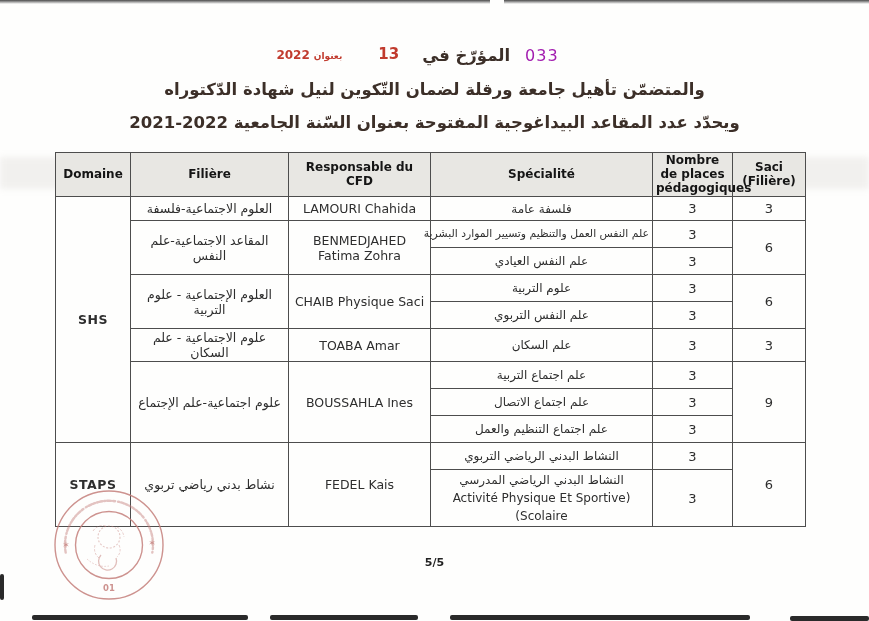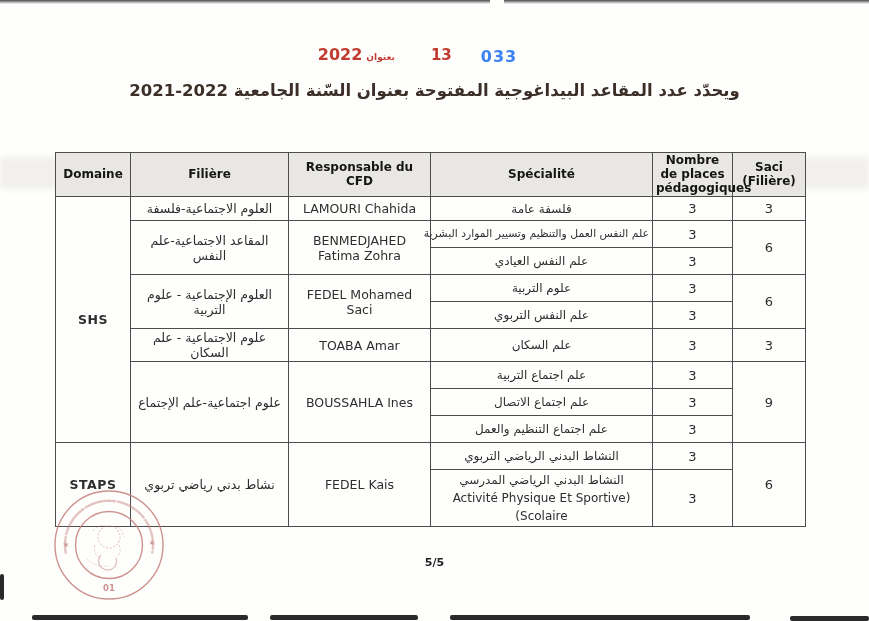--- a/index.html
+++ b/index.html
@@ -11,25 +11,25 @@
   }
   
   .edge-bar{position:absolute;background:#2a2a2a;filter:blur(0.7px);border-radius:2px;}
   .top-bar{position:absolute;top:0;height:4px;background:linear-gradient(to bottom,#4b4b4b,rgba(75,75,75,0));}
   .scan-smudge{position:absolute;left:0;top:157px;width:869px;height:32px;
     background:rgba(172,170,160,0.16);filter:blur(3px);}
   
   .doc-header{position:absolute;top:38px;left:0;width:869px;text-align:center;direction:rtl;}
   .hline{font-weight:bold;color:#3c2f28;font-size:16.5px;line-height:33px;}
   .hline1{display:flex;direction:rtl;justify-content:center;align-items:center;gap:9px;transform:translateX(-14px);}
-  .decree-number{color:#3b82f6;font-size:16px;font-weight:bold;letter-spacing:1px;padding:0 6px;}
+  .decree-number{color:#a21caf;font-size:16px;font-weight:normal;letter-spacing:1px;padding:0 6px;}
   .date-stamp{display:inline-flex;direction:rtl;align-items:baseline;gap:4px;color:#c13b2e;margin-right:14px;}
   .date-day{font-size:15px;font-weight:bold;margin-left:32px;}
   .date-month{font-size:9px;}
-  .date-year{font-size:16px;}
+  .date-year{font-size:12px;}
   
   table.main{position:absolute;left:55px;top:152px;width:750px;border-collapse:collapse;table-layout:fixed;}
   table.main th,table.main td{border:1px solid #4d4d4d;padding:1px 3px;text-align:center;vertical-align:middle;}
   table.main th{background:#e8e7e3;font-weight:bold;font-size:12px;color:#151515;line-height:1.15;}
   th.th-places{font-size:11.5px;}
   tr.h44{height:44px}tr.h24{height:24px}tr.h27{height:27px}tr.h50{height:50px}
   td.filiere{direction:rtl;font-size:12.5px;font-weight:normal;}
   td.domaine{font-weight:bold;font-size:12.5px;letter-spacing:.5px;}
   td.resp{font-size:12.5px;}
   td.spec{direction:rtl;font-size:12px;line-height:1.5;}
@@ -44,26 +44,28 @@
 </head>
 <body>
 
 <div class="top-bar" style="left:0;width:490px;"></div>
 <div class="top-bar" style="left:504px;width:365px;"></div>
 <div class="scan-smudge"></div>
 
 <div class="doc-header">
   <div class="hline hline1">
     <span class="decree-number">033</span>
+    <span>المؤرّخ في</span>
     <span class="date-stamp">
       <span class="date-day">13</span>
       <span class="date-month">بعنوان</span>
       <span class="date-year">2022</span>
     </span>
   </div>
+  <div class="hline">والمتضمّن تأهيل جامعة ورقلة لضمان التّكوين لنيل شهادة الدّكتوراه</div>
   <div class="hline">ويحدّد عدد المقاعد البيداغوجية المفتوحة بعنوان السّنة الجامعية 2022-2021</div>
 </div>
 
 <table class="main">
   <colgroup>
     <col style="width:75px">
       <col style="width:158px">
       <col style="width:142px">
     <col style="width:222px">
       <col style="width:80px">
@@ -95,21 +97,21 @@
     <td class="num">3</td>
     <td class="num" rowspan="2">6</td>
   </tr>
   <tr class="h27">
     <td class="spec">علم النفس العيادي</td>
     <td class="num">3</td>
   </tr>
 
   <tr class="h27">
     <td class="filiere" rowspan="2">العلوم الإجتماعية - علوم التربية</td>
-    <td class="resp" rowspan="2">FEDEL Mohamed Saci</td>
+    <td class="resp" rowspan="2">CHAIB Physique Saci</td>
     <td class="spec">علوم التربية</td>
     <td class="num">3</td>
     <td class="num" rowspan="2">6</td>
   </tr>
   <tr class="h27">
     <td class="spec">علم النفس التربوي</td>
     <td class="num">3</td>
   </tr>
 
   <tr class="h27">

